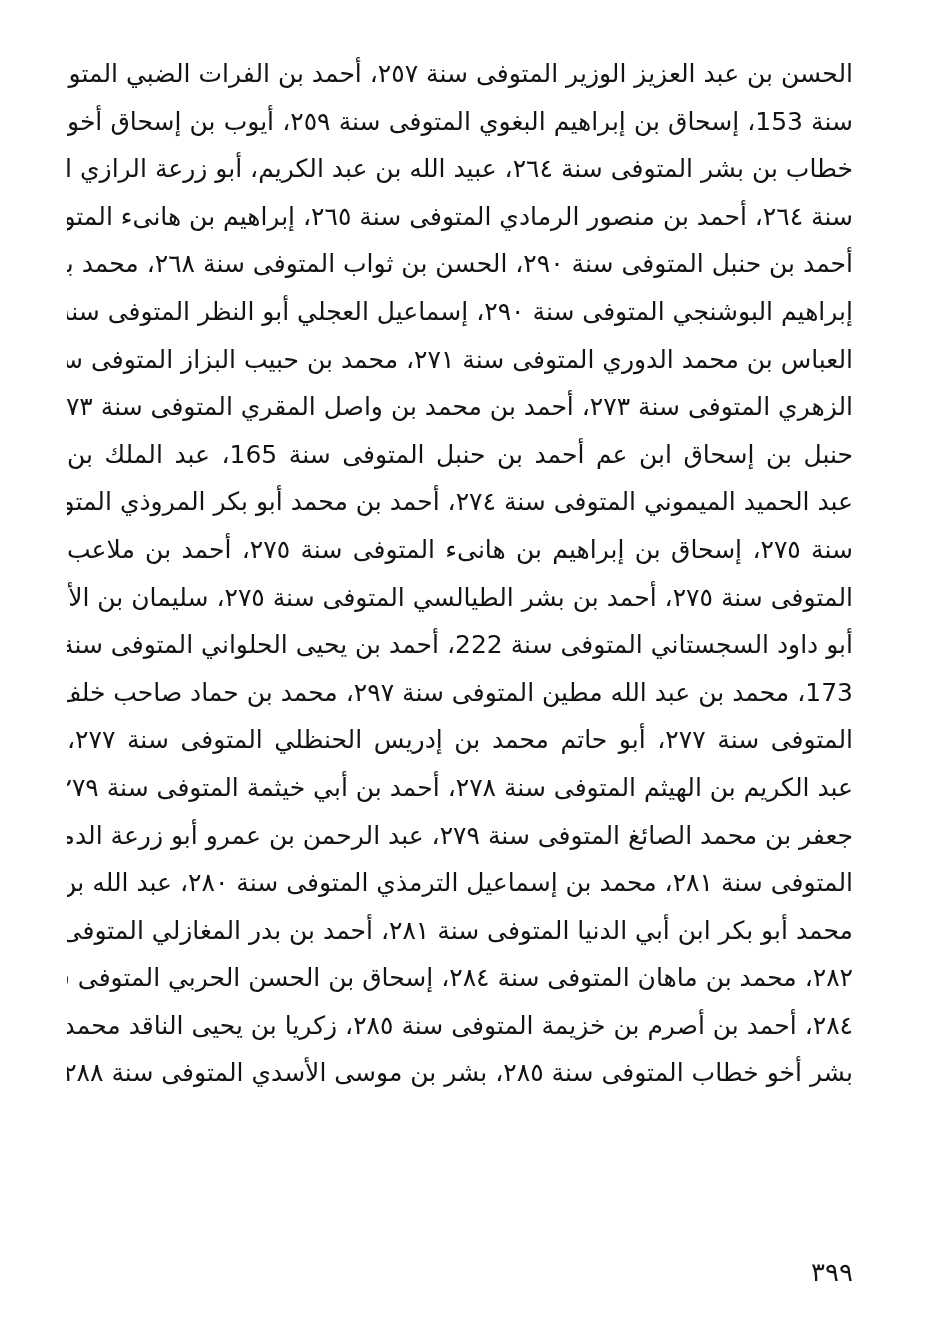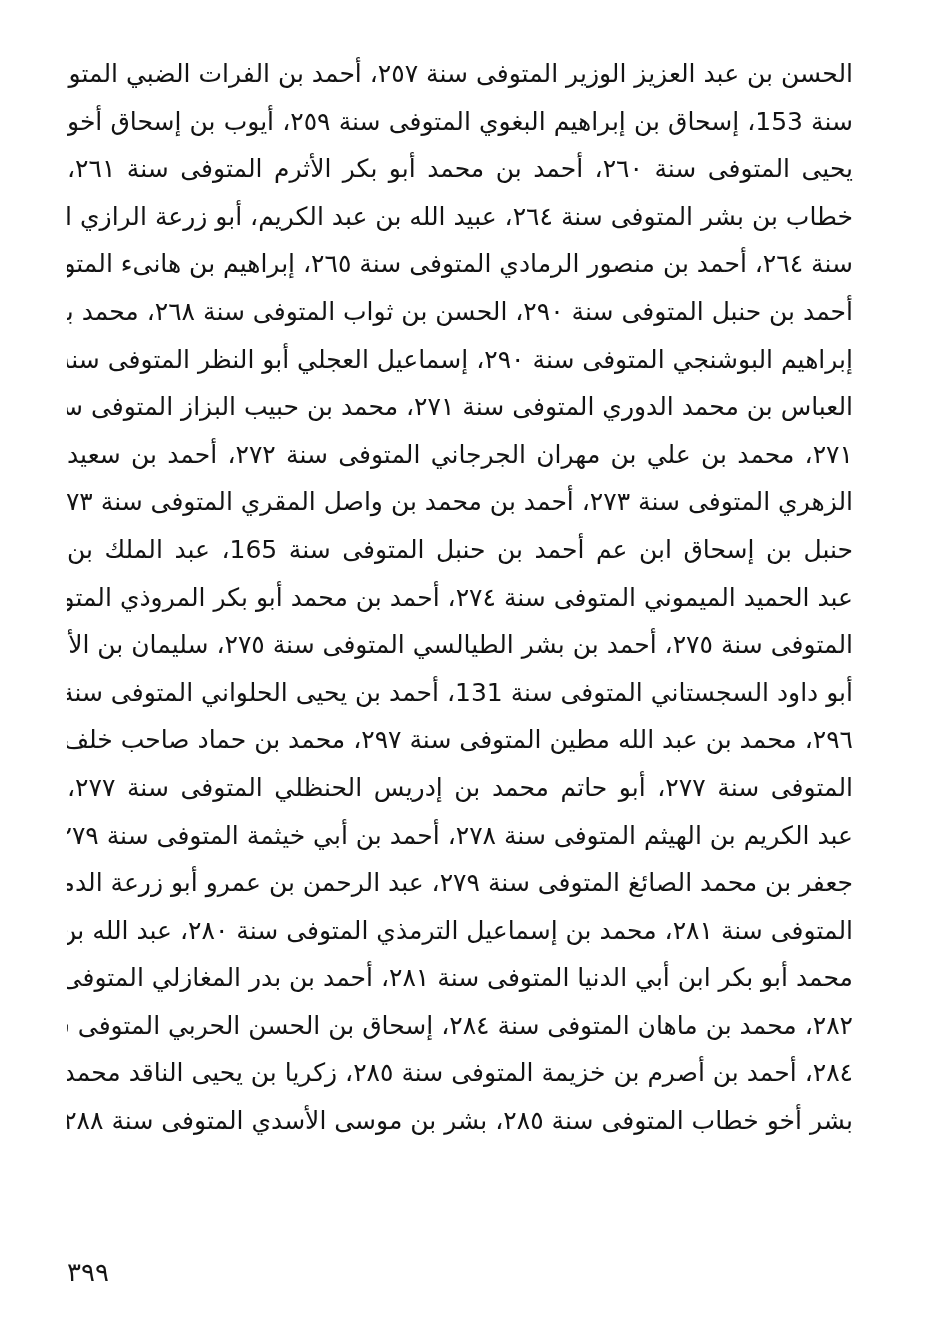--- a/index.html
+++ b/index.html
@@ -33,47 +33,46 @@
     display: block;
     overflow: hidden;
   }
   
   .text-line::after { content: ""; display: inline-block; width: 0; }
   .page-number {
     position: absolute;
     top: 1252px;
     right: 85px;
     width: 786px;
-    text-align: left;
+    text-align: right;
     font-size: 26px;
     line-height: 40px;
     direction: rtl;
     letter-spacing: 2px;
   }
 </style>
 </head>
 <body>
 
 <div class="page">
   <div class="text-block" dir="rtl">
     <div class="text-line">الحسن بن عبد العزيز الوزير المتوفى سنة ٢٥٧، أحمد بن الفرات الضبي المتوفى</div>
     <div class="text-line">سنة 153، إسحاق بن إبراهيم البغوي المتوفى سنة ٢٥٩، أيوب بن إسحاق أخو</div>
-    <div class="text-line">يحيى المتوفى سنة ٢٦٠، أحمد بن محمد أبو بكر الأثرم المتوفى سنة ٢٦١،</div>
     <div class="text-line">خطاب بن بشر المتوفى سنة ٢٦٤، عبيد الله بن عبد الكريم، أبو زرعة الرازي المتوفى</div>
     <div class="text-line">سنة ٢٦٤، أحمد بن منصور الرمادي المتوفى سنة ٢٦٥، إبراهيم بن هانىء المتوفى</div>
     <div class="text-line">أحمد بن حنبل المتوفى سنة ٢٩٠، الحسن بن ثواب المتوفى سنة ٢٦٨، محمد بن</div>
     <div class="text-line">إبراهيم البوشنجي المتوفى سنة ٢٩٠، إسماعيل العجلي أبو النظر المتوفى سنة ٢٧٠،</div>
     <div class="text-line">العباس بن محمد الدوري المتوفى سنة ٢٧١، محمد بن حبيب البزاز المتوفى سنة</div>
-    <div class="text-line">٢٧١، محمد بن علي بن مهران الجرجاني المتوفى سنة ٢٧٢، أحمد بن سعيد</div>
     <div class="text-line">الزهري المتوفى سنة ٢٧٣، أحمد بن محمد بن واصل المقري المتوفى سنة ٢٧٣،</div>
     <div class="text-line">حنبل بن إسحاق ابن عم أحمد بن حنبل المتوفى سنة 165، عبد الملك بن</div>
     <div class="text-line">عبد الحميد الميموني المتوفى سنة ٢٧٤، أحمد بن محمد أبو بكر المروذي المتوفى</div>
+    <div class="text-line">سنة ٢٧٥، إسحاق بن إبراهيم بن هانىء المتوفى سنة ٢٧٥، أحمد بن ملاعب</div>
     <div class="text-line">المتوفى سنة ٢٧٥، أحمد بن بشر الطيالسي المتوفى سنة ٢٧٥، سليمان بن الأشعث</div>
-    <div class="text-line">أبو داود السجستاني المتوفى سنة 131، أحمد بن يحيى الحلواني المتوفى سنة</div>
-    <div class="text-line">٢٩٦، محمد بن عبد الله مطين المتوفى سنة ٢٩٧، محمد بن حماد صاحب خلف</div>
+    <div class="text-line">أبو داود السجستاني المتوفى سنة 222، أحمد بن يحيى الحلواني المتوفى سنة</div>
+    <div class="text-line">173، محمد بن عبد الله مطين المتوفى سنة ٢٩٧، محمد بن حماد صاحب خلف</div>
     <div class="text-line">المتوفى سنة ٢٧٧، أبو حاتم محمد بن إدريس الحنظلي المتوفى سنة ٢٧٧،</div>
     <div class="text-line">عبد الكريم بن الهيثم المتوفى سنة ٢٧٨، أحمد بن أبي خيثمة المتوفى سنة ٢٧٩،</div>
     <div class="text-line">جعفر بن محمد الصائغ المتوفى سنة ٢٧٩، عبد الرحمن بن عمرو أبو زرعة الدمشقي</div>
     <div class="text-line">المتوفى سنة ٢٨١، محمد بن إسماعيل الترمذي المتوفى سنة ٢٨٠، عبد الله بن</div>
     <div class="text-line">محمد أبو بكر ابن أبي الدنيا المتوفى سنة ٢٨١، أحمد بن بدر المغازلي المتوفى سنة</div>
     <div class="text-line">٢٨٢، محمد بن ماهان المتوفى سنة ٢٨٤، إسحاق بن الحسن الحربي المتوفى سنة</div>
     <div class="text-line">٢٨٤، أحمد بن أصرم بن خزيمة المتوفى سنة ٢٨٥، زكريا بن يحيى الناقد محمد بن</div>
     <div class="text-line">بشر أخو خطاب المتوفى سنة ٢٨٥، بشر بن موسى الأسدي المتوفى سنة ٢٨٨،</div>
   </div>
   <div class="page-number">٣٩٩</div>

